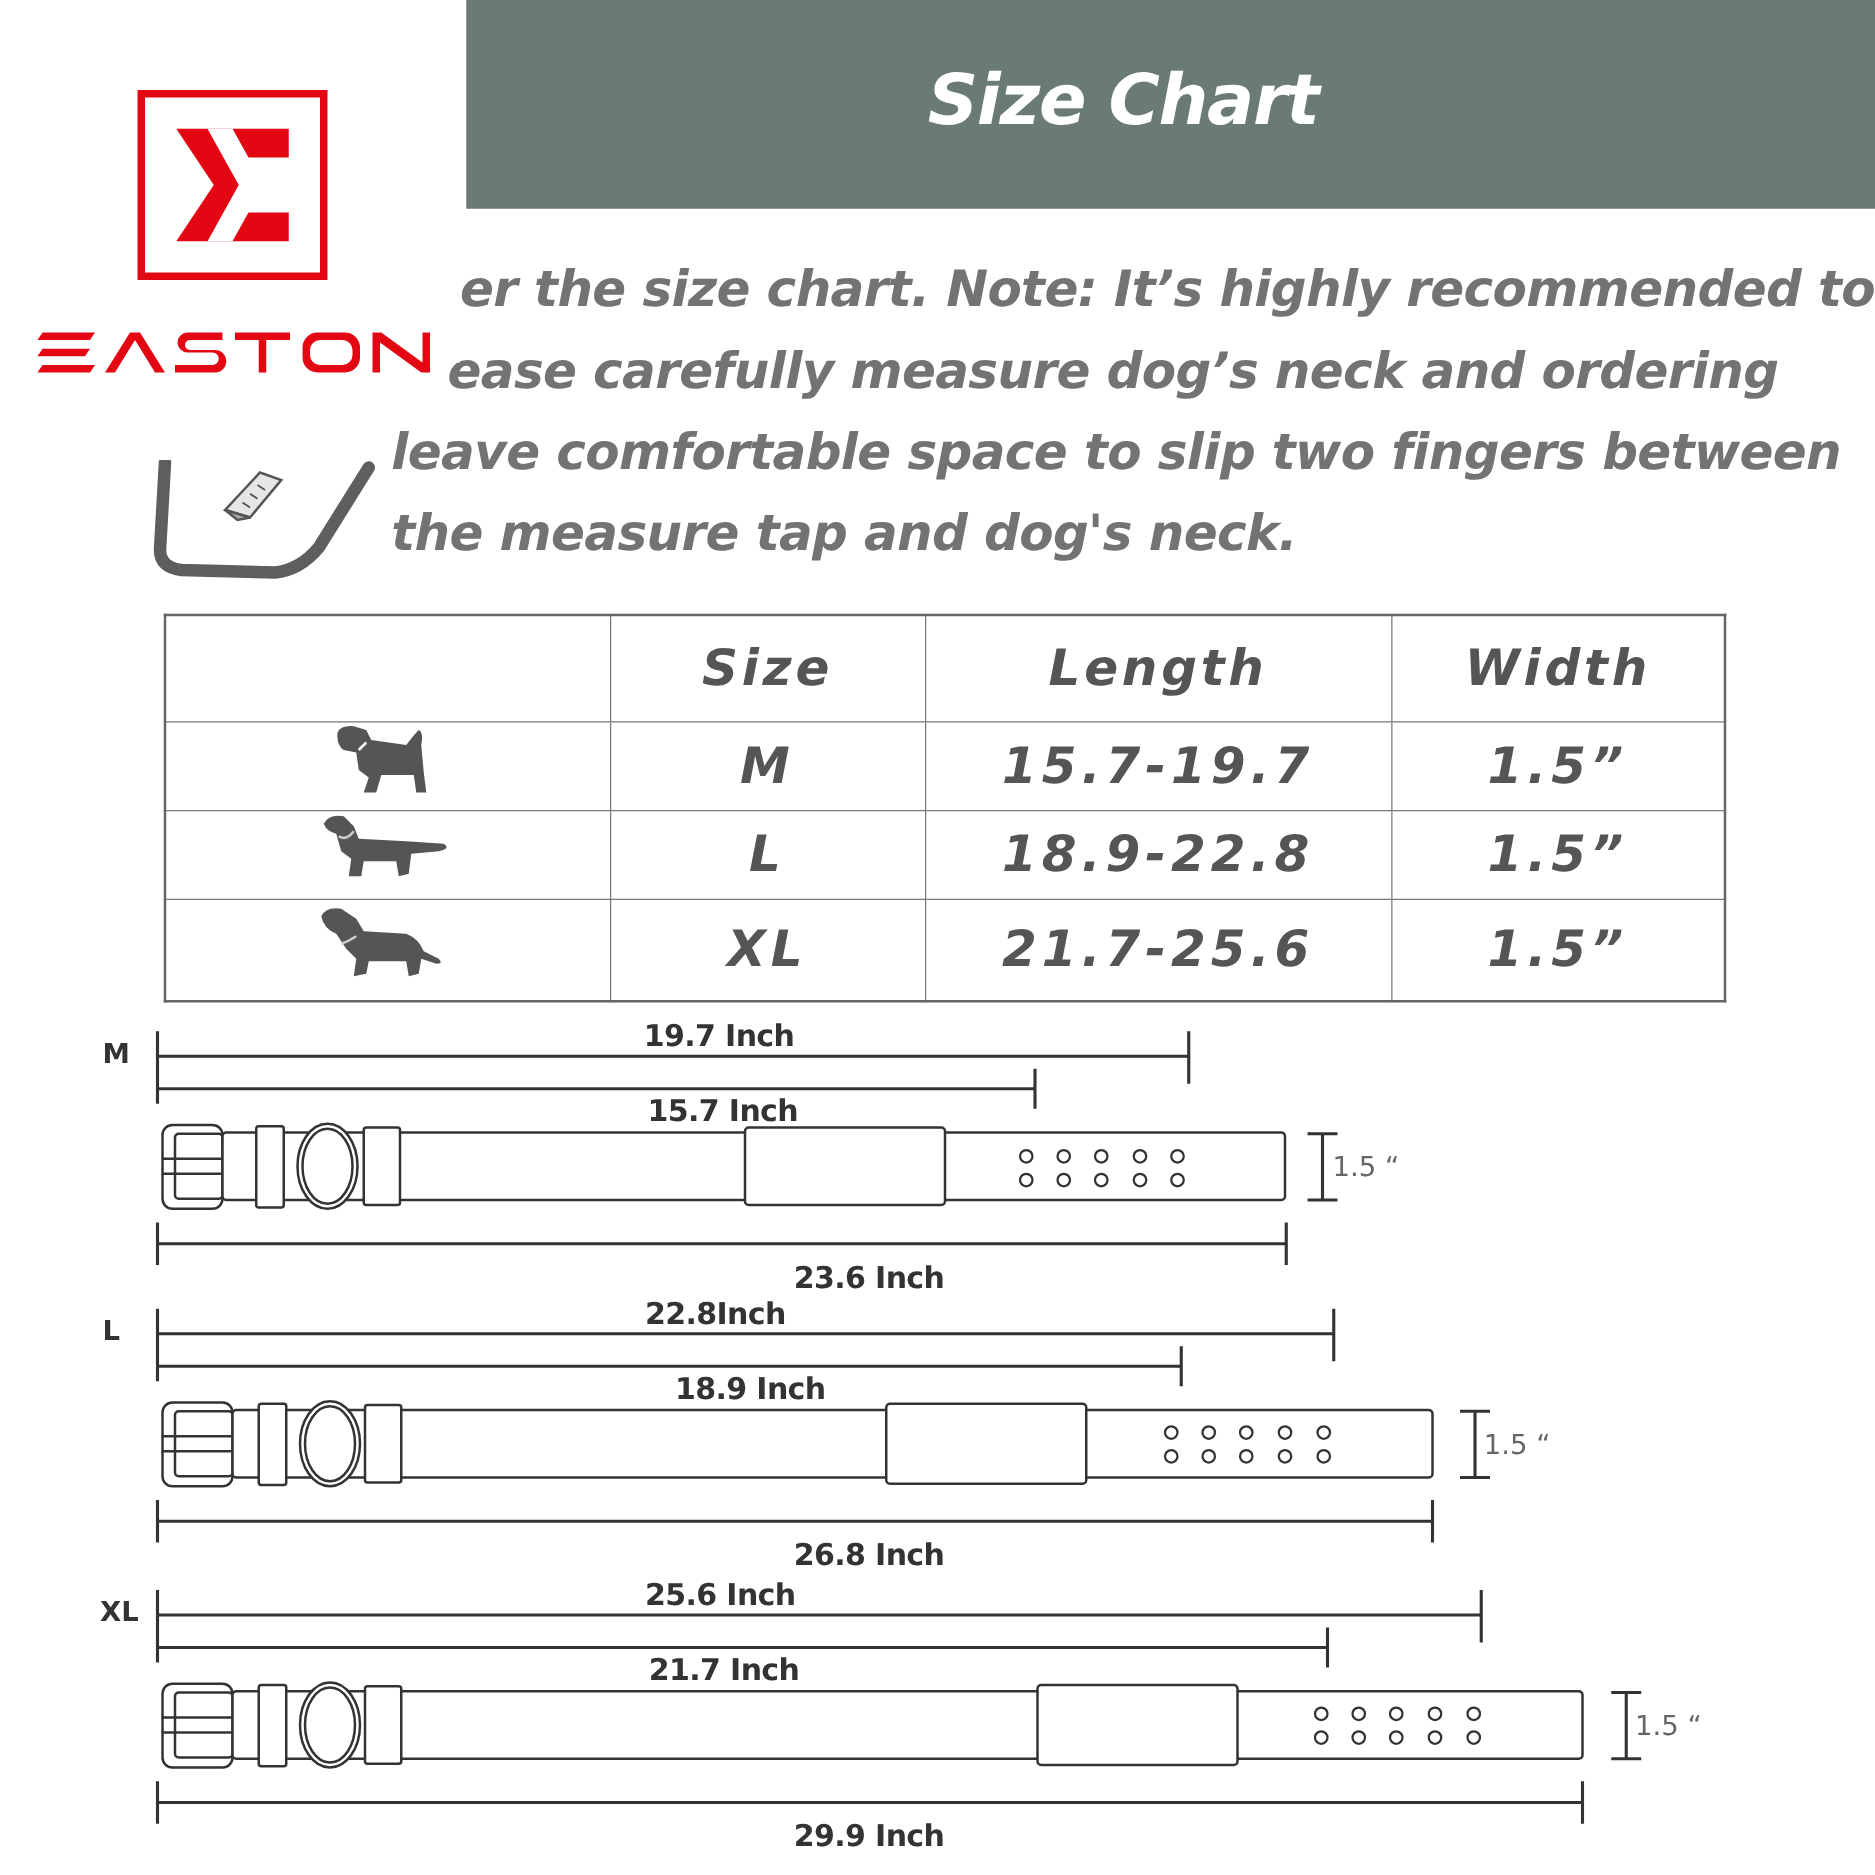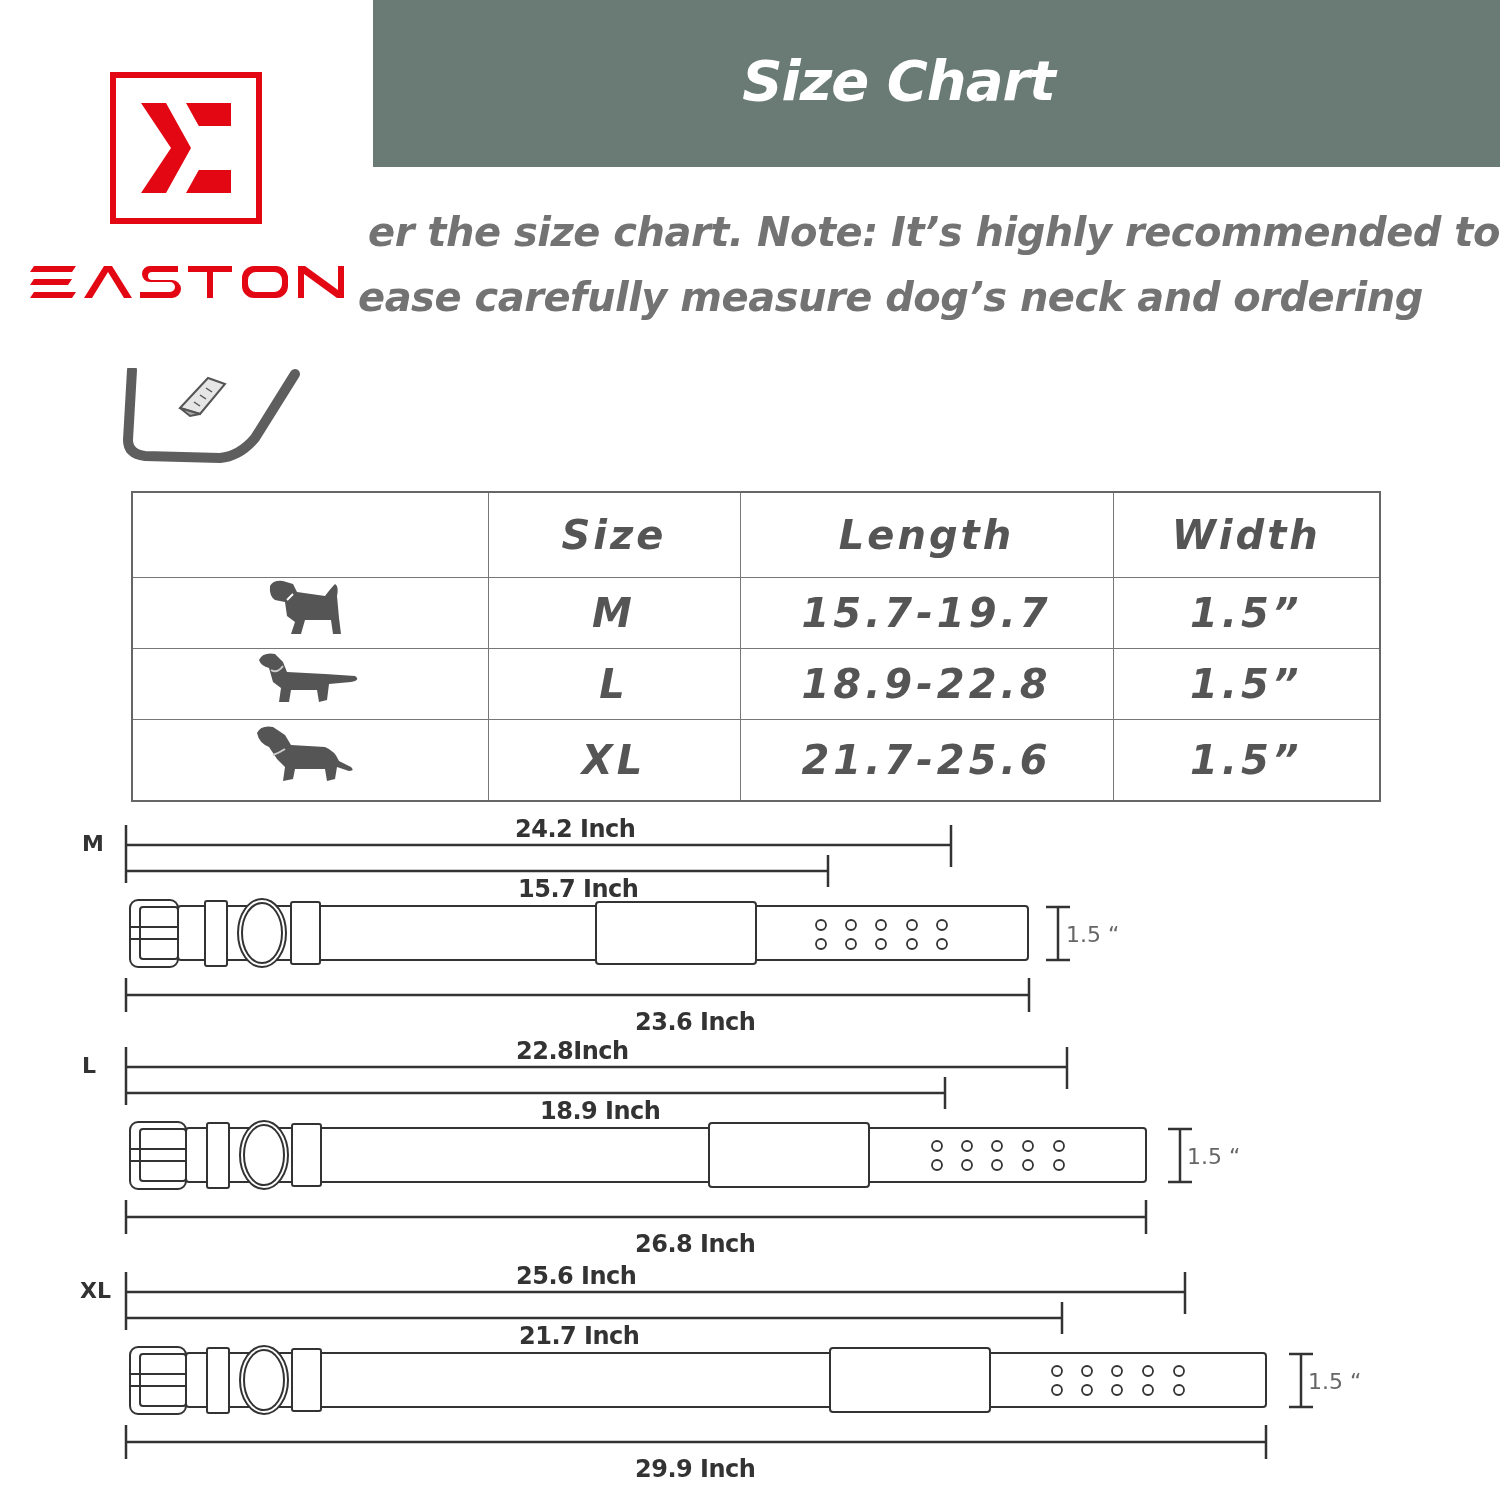--- a/index.html
+++ b/index.html
@@ -42,20 +42,22 @@
 </head>
 <body>
 
 <div class="header-band">
   <div class="header-title">Size Chart</div>
 </div>
 
 <div class="intro">
   <span class="line l2">er the size chart. Note: It’s highly recommended to</span>
   <span class="line l1">ease carefully measure dog’s neck and ordering</span>
+  <span class="line l3">leave comfortable space to slip two fingers between</span>
+  <span class="line l4">the measure tap and dog's neck.</span>
 </div>
 
 <div class="mask"></div>
 
 <div class="logo-box">
   <svg class="logo-sigma" width="100" height="100" viewBox="0 0 100 100">
     <polygon points="5,5 95,5 95,28 45,28 60,50 45,72 95,72 95,95 5,95 35,50" fill="#e30613"></polygon>
     <polygon points="30,5 50,5 75,50 50,95 30,95 55,50" fill="#fff"></polygon>
   </svg>
 </div>
@@ -126,21 +128,21 @@
     </td>
     <td>XL</td>
     <td>21.7-25.6</td>
     <td>1.5”</td>
   </tr>
 </tbody>
   </table>
 
 <div class="diagram" style="top:815px; height:225px;">
   <div class="size-label" style="left:82px; top:16px;">M</div>
-  <div class="dim-label" style="left:515px; top:0px;">24.2 Inch</div>
+  <div class="dim-label" style="left:515px; top:0px;">19.7 Inch</div>
   <div class="dim-label" style="left:518px; top:60px;">15.7 Inch</div>
   <div class="dim-label" style="left:635px; top:193px;">23.6 Inch</div>
   <div class="width-label" style="left:1066px; top:107px;">1.5 “</div>
   <svg class="collar" width="1500" height="225" viewBox="0 0 1500 225">
     <g stroke="#333" stroke-width="2.5" fill="none">
       <line x1="126" y1="10" x2="126" y2="68"></line>
       <line x1="126" y1="30" x2="951" y2="30"></line>
         <line x1="951" y1="10" x2="951" y2="52"></line>
       <line x1="126" y1="56" x2="828" y2="56"></line>
         <line x1="828" y1="40" x2="828" y2="72"></line>

